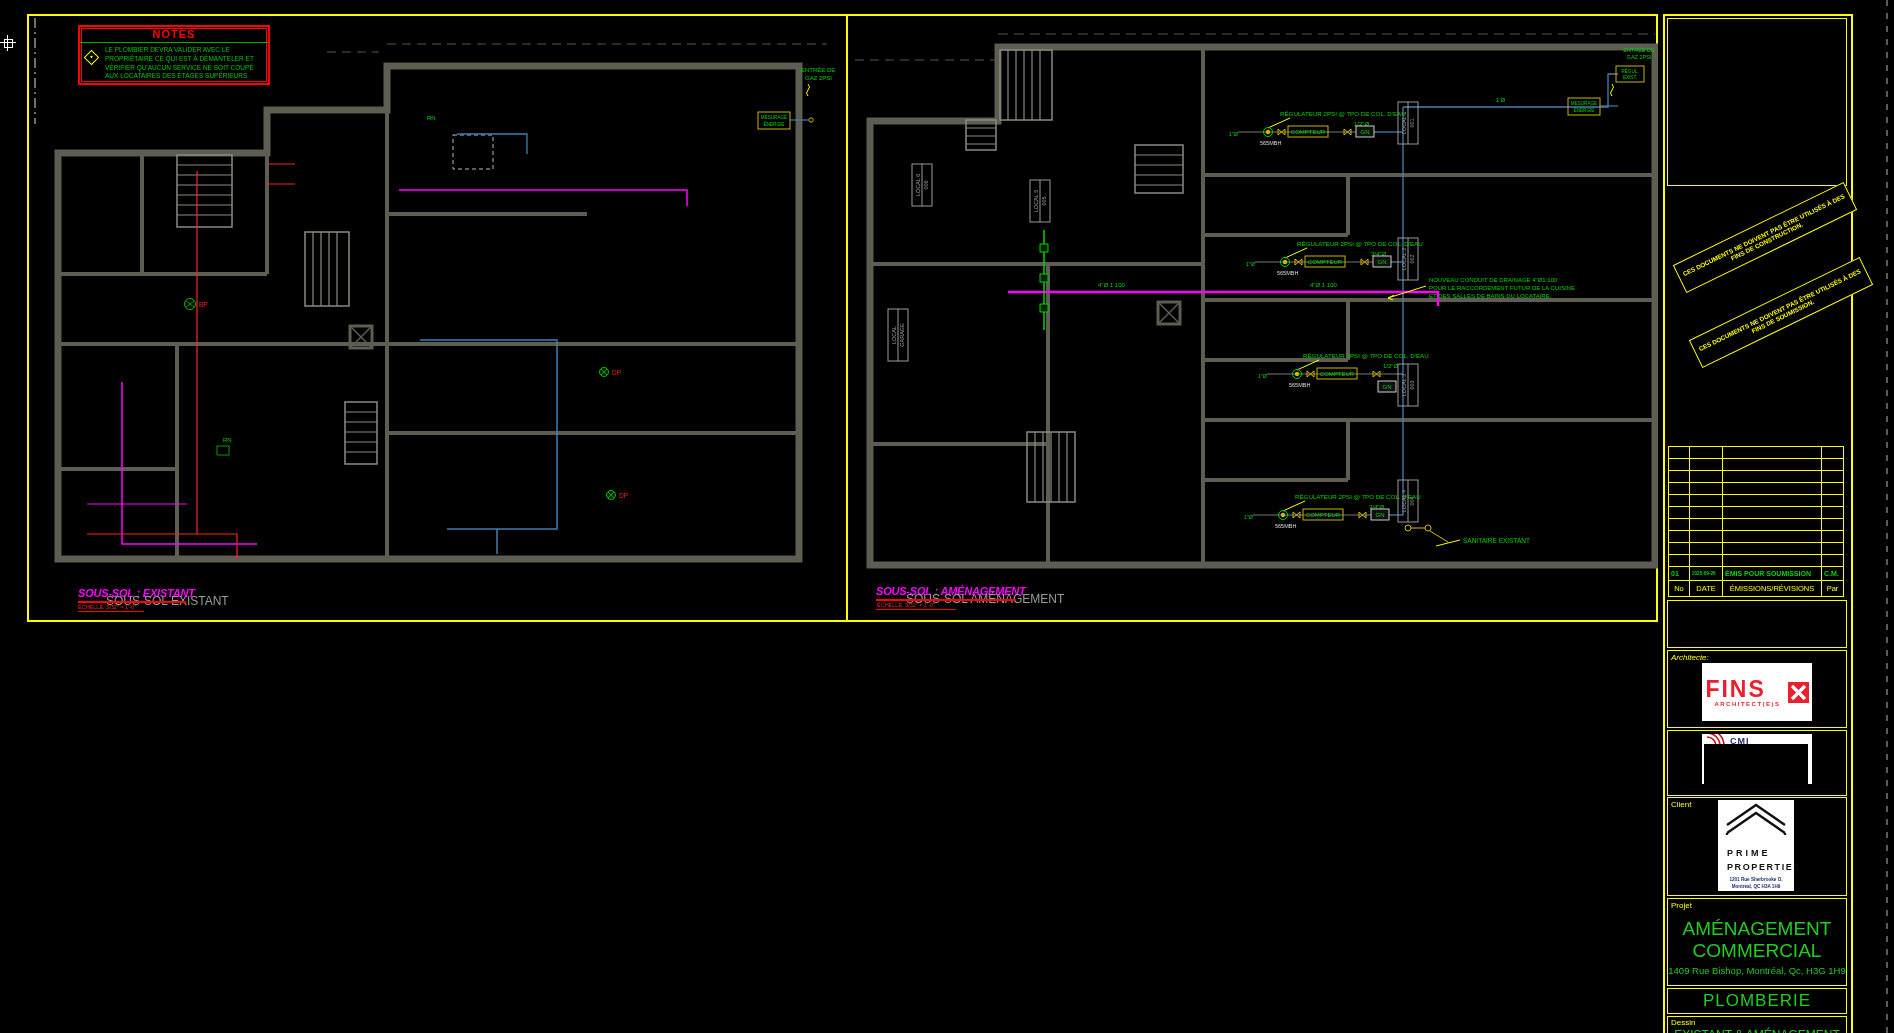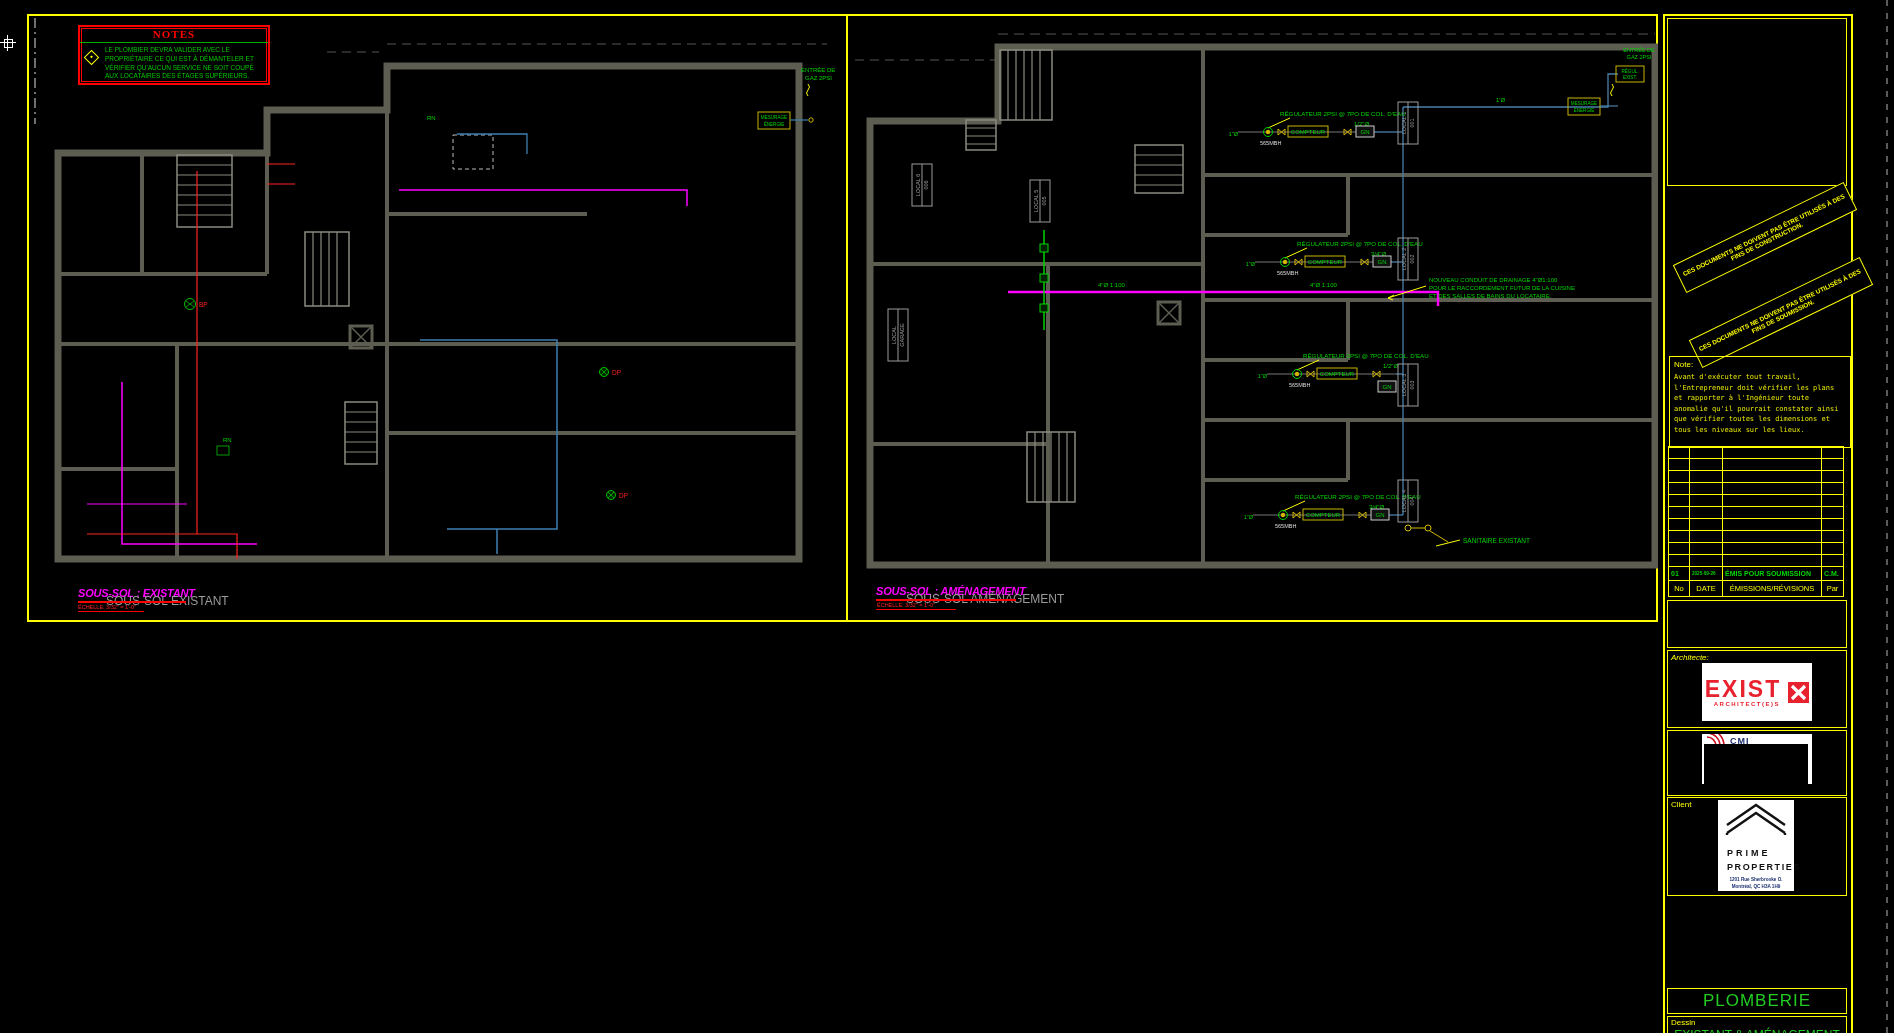--- a/index.html
+++ b/index.html
@@ -5,21 +5,21 @@
   html,body{margin:0;padding:0;background:#000;}
   .page{position:relative;width:1894px;height:1033px;background:#000;overflow:hidden;
         font-family:"Liberation Sans",sans-serif;}
   .abs{position:absolute;}
   .yb{border:2px solid #ffff00;}
   .ylabel{color:#ffff00;font-size:8px;}
   svg text{font-family:"Liberation Sans",sans-serif;}
 
   
   .notesbox{border:2px solid #ff0000;box-shadow:inset 0 0 0 1px #000, inset 0 0 0 2px #ff0000;background:#000;}
-  .notes-title{color:#ff0000;font-weight:bold;font-size:11px;text-align:center;letter-spacing:1px;border-bottom:1px solid #00b000;padding:1px 8px 2px;font-family:Liberation Serif, serif;}
+  .notes-title{color:#ff0000;font-weight:bold;font-size:11px;text-align:center;letter-spacing:1px;border-bottom:1px solid #00b000;padding:1px 8px 2px;}
   .notes-row{display:flex;gap:5px;padding:3px 4px;}
   .diamond{width:9px;height:9px;border:1.2px solid #ffff00;transform:rotate(45deg);margin:6px 3px 0 2px;flex:0 0 auto;position:relative;}
   .diamond::after{content:"";position:absolute;left:3px;top:3px;width:2px;height:2px;background:#ffff00;}
   .notes-text{color:#00c800;font-size:6.5px;line-height:1.35;white-space:normal;}
 
   
   .plan-title{color:#ff00ff;font-weight:bold;font-style:italic;font-size:11px;letter-spacing:-0.2px;white-space:nowrap;}
   .ghost-title{color:#9b9b9b;font-size:12px;white-space:nowrap;}
   .redline{background:#ff0000;height:1.5px;}
   .scale-text{color:#ff2222;font-size:5.5px;white-space:nowrap;}
@@ -353,24 +353,20 @@
   <div class="abs redline" style="left:876px;top:609px;width:80px;height:1px;"></div>
 
   <div class="abs yb" style="left:1663px;top:14px;width:186px;height:1019px;"></div>
 
   <div class="tb-section" style="top:18px;height:166px;"></div>
 
   <div class="tb-section" style="top:190px;height:404px;border:none;"></div>
   <div class="stamp" style="left:1670px;top:222px;">CES DOCUMENTS NE DOIVENT PAS ÊTRE UTILISÉS À DES FINS DE CONSTRUCTION.</div>
   <div class="stamp" style="left:1686px;top:297px;">CES DOCUMENTS NE DOIVENT PAS ÊTRE UTILISÉS À DES FINS DE SOUMISSION.</div>
 
-  <div class="notebox">
-    <div class="ylabel">Note:</div>
-    <div class="body">Avant d'exécuter tout travail, l'Entrepreneur doit vérifier les plans et rapporter à l'Ingénieur toute anomalie qu'il pourrait constater ainsi que vérifier toutes les dimensions et tous les niveaux sur les lieux.</div>
-  </div>
 
   <div class="revtable">
     <div class="revrow empty">
         <span></span>
         <span></span>
         <span></span>
         <span></span>
       </div>
     <div class="revrow empty">
         <span></span>
@@ -440,21 +436,21 @@
     </div>
   </div>
 
   <div class="tb-section" style="top:600px;height:46px;"></div>
 
   <div class="tb-section" style="top:650px;height:76px;">
     <div class="ylabel" style="padding:2px 3px;font-style:italic;">Architecte:</div>
   </div>
   <div class="logo-white" style="left:1702px;top:663px;width:110px;height:58px;display:flex;align-items:center;justify-content:center;gap:7px;">
     <div style="text-align:left;">
-      <div class="neuf-name">EXIST</div>
+      <div class="neuf-name">FINS</div>
       <div class="neuf-sub" style="margin-left:9px;">ARCHITECT(E)S</div>
     </div>
     <svg width="21" height="21">
       <rect width="21" height="21" fill="#e8212e"></rect>
       <path d="M4 4 L17 17 M17 4 L4 17" stroke="#fff" stroke-width="3.2"></path>
     </svg>
   </div>
 
   <div class="tb-section" style="top:730px;height:64px;"></div>
   <div class="logo-white" style="left:1702px;top:734px;width:110px;height:50px;overflow:hidden;">
@@ -476,20 +472,26 @@
       <polyline points="6,22 35,2 64,22" fill="none" stroke="#111" stroke-width="2.4"></polyline>
       <polyline points="6,30 6,40" fill="none" stroke="#111" stroke-width="2.4"></polyline>
       <polyline points="64,30 64,40" fill="none" stroke="#111" stroke-width="2.4"></polyline>
     </svg>
     <div class="prime-word" style="text-align:left;padding-left:9px;margin-top:8px;">PRIME</div>
     <div class="prime-word" style="text-align:left;padding-left:9px;letter-spacing:1.6px;">PROPERTIES</div>
     <div class="prime-addr" style="margin-top:2px;">1201 Rue Sherbrooke O.</div>
     <div class="prime-addr">Montréal, QC H3A 1H9</div>
   </div>
 
+  <div class="tb-section" style="top:898px;height:86px;">
+    <div class="ylabel" style="padding:2px 3px;">Projet</div>
+    <div class="proj-title" style="margin-top:6px;">AMÉNAGEMENT</div>
+    <div class="proj-title">COMMERCIAL</div>
+    <div class="proj-addr">1409 Rue Bishop, Montréal, Qc, H3G 1H9</div>
+  </div>
 
   <div class="tb-section" style="top:988px;height:24px;display:flex;align-items:center;justify-content:center;">
     <div class="plomberie">PLOMBERIE</div>
   </div>
 
   <div class="tb-section" style="top:1016px;height:17px;border-bottom:none;">
     <div class="ylabel" style="padding:1px 3px;">Dessin</div>
     <div class="dessin-title">EXISTANT &amp; AMÉNAGEMENT</div>
   </div>
 

